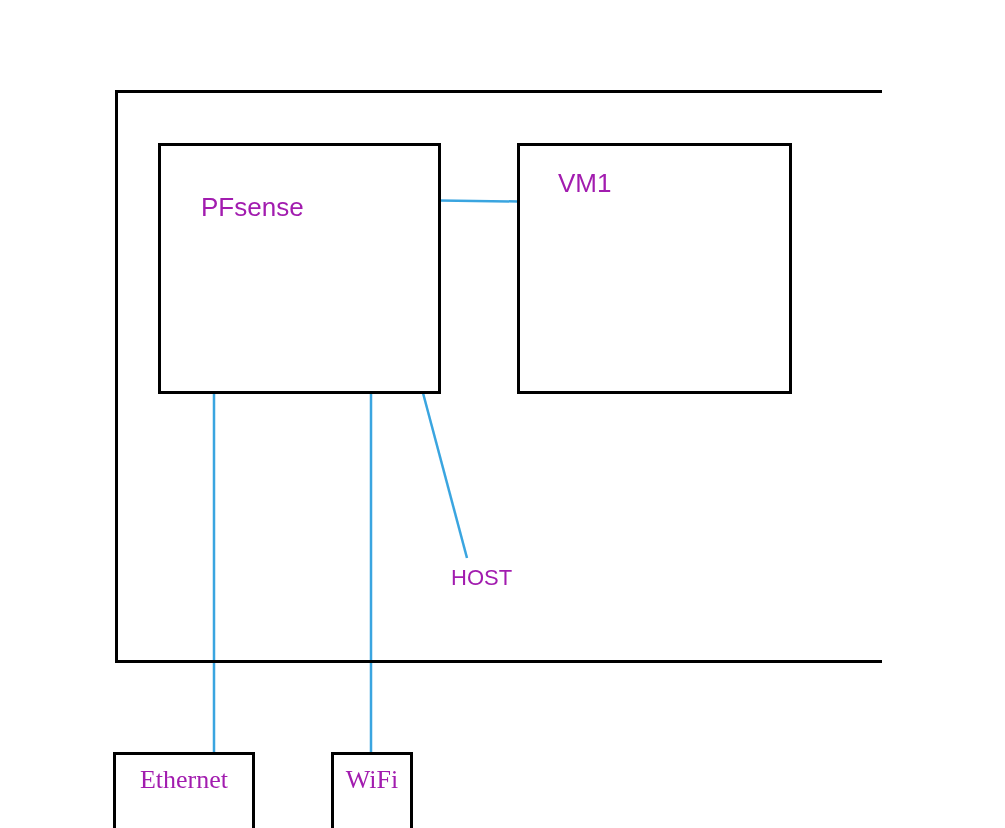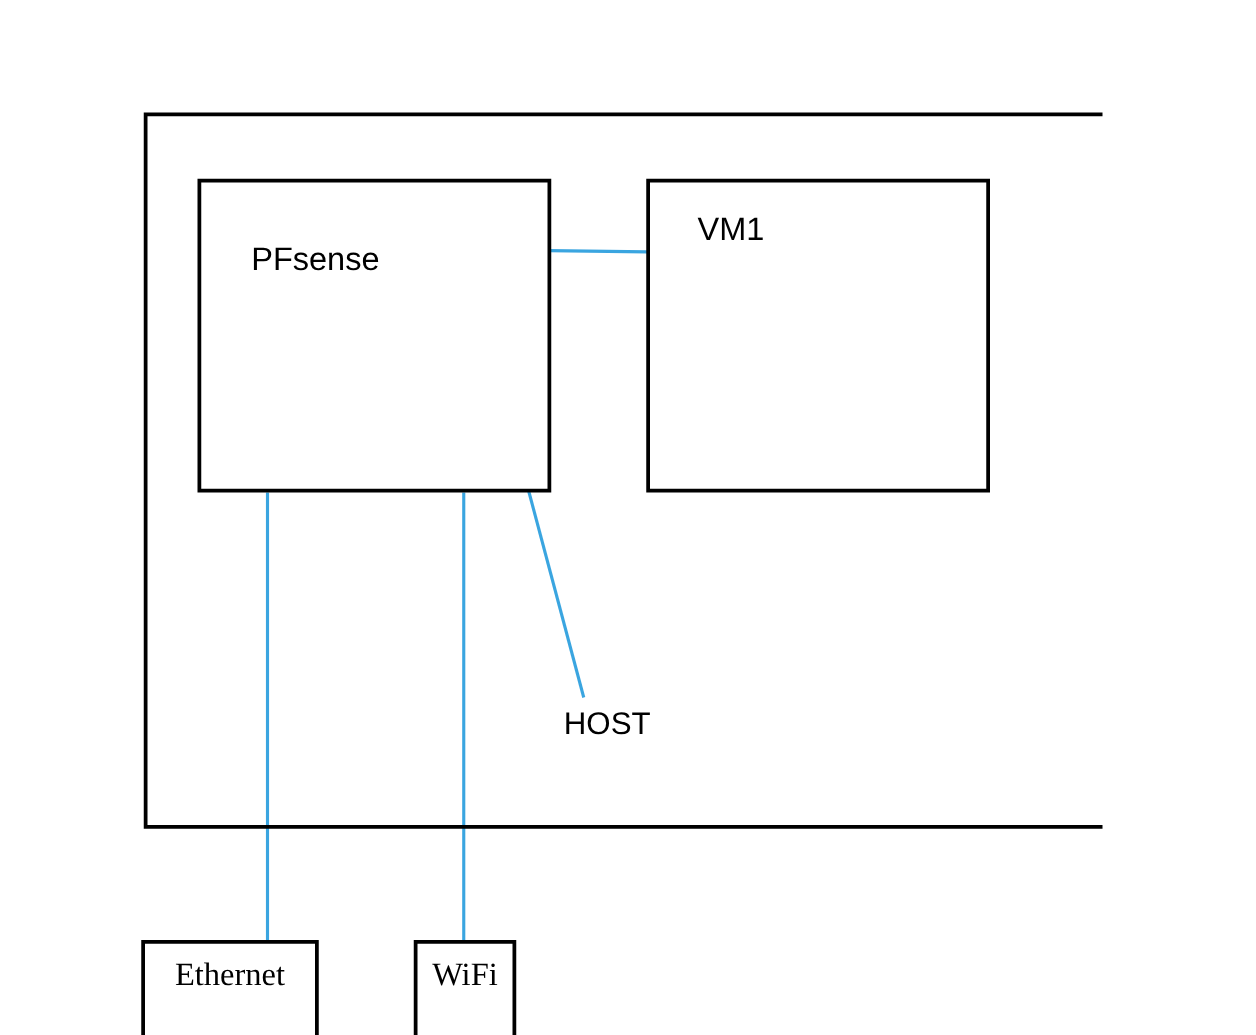--- a/index.html
+++ b/index.html
@@ -7,21 +7,21 @@
     padding: 0;
     background: #ffffff;
   }
   .canvas {
     position: relative;
     width: 882px;
     height: 828px;
     background: #ffffff;
     overflow: hidden;
     font-family: "Liberation Sans", sans-serif;
-    color: #000000;
+    color: #a21caf;
   }
   .connectors {
     position: absolute;
     left: 0;
     top: 0;
     width: 1005px;
     height: 828px;
   }
   .box {
     position: absolute;
@@ -81,21 +81,21 @@
     position: absolute;
     font-size: 26px;
     line-height: 1;
     white-space: nowrap;
     font-family: Liberation Serif, serif;
   }
   .host-label {
     position: absolute;
     left: 451px;
     top: 567px;
-    font-size: 25px;
+    font-size: 22px;
     line-height: 1;
     white-space: nowrap;
   }
 </style>
 </head>
 <body>
 
 <div class="canvas">
 
   <svg class="connectors" viewBox="0 0 1005 828" xmlns="http://www.w3.org/2000/svg">

